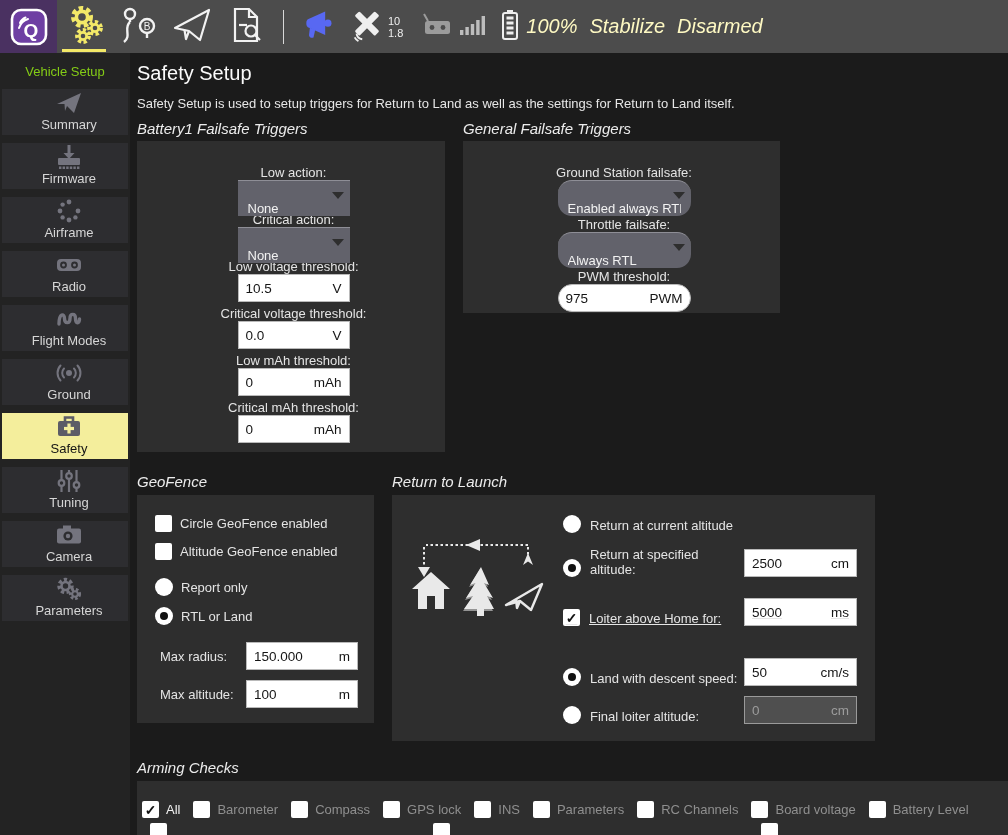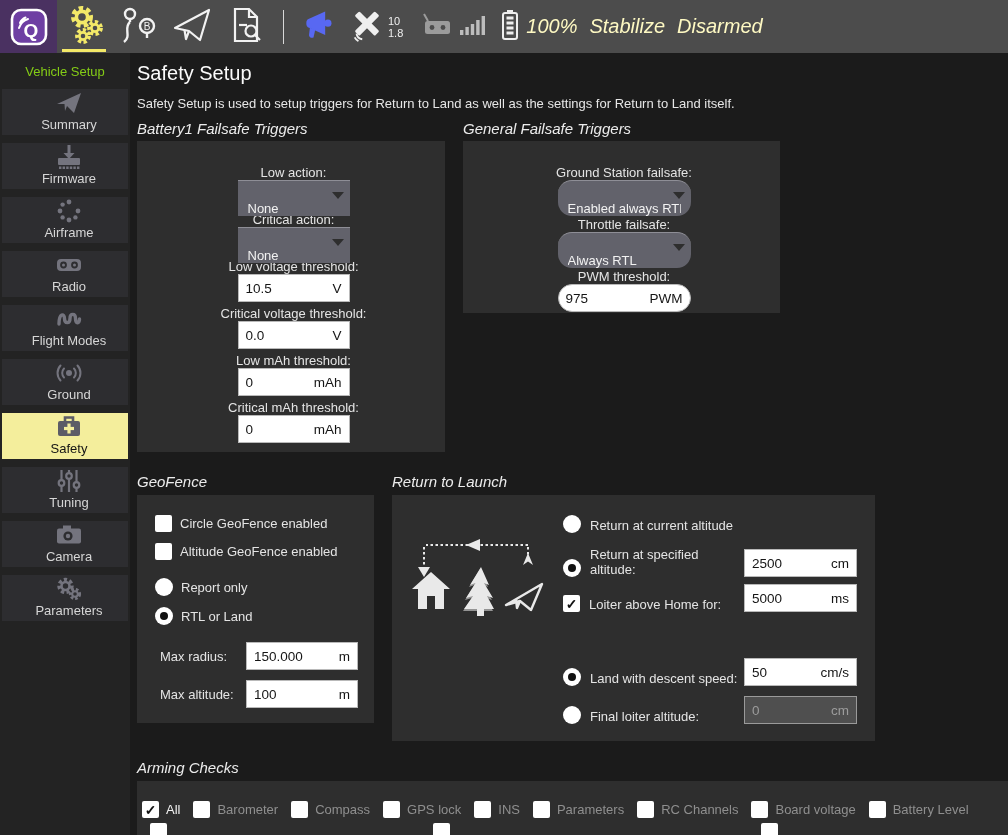--- a/index.html
+++ b/index.html
@@ -464,21 +464,21 @@
 
   <div class="rtl-row" style="top:52px;">
     <span class="radio selected"></span>
     <span class="flabel">Return at specified altitude:</span>
     <div class="field w113">
       <span class="fval">2500</span>
       <span class="unit">cm</span>
     </div>
   </div>
 
-  <div class="rtl-row" style="top:89px;">
+  <div class="rtl-row" style="top:103px;text-decoration:underline;">
     <span class="cb checked"></span>
     <span class="flabel">Loiter above Home for:</span>
     <div class="field w113">
       <span class="fval">5000</span>
       <span class="unit">ms</span>
     </div>
   </div>
 
   <div class="rtl-row" style="top:163px;">
     <span class="radio selected"></span>

